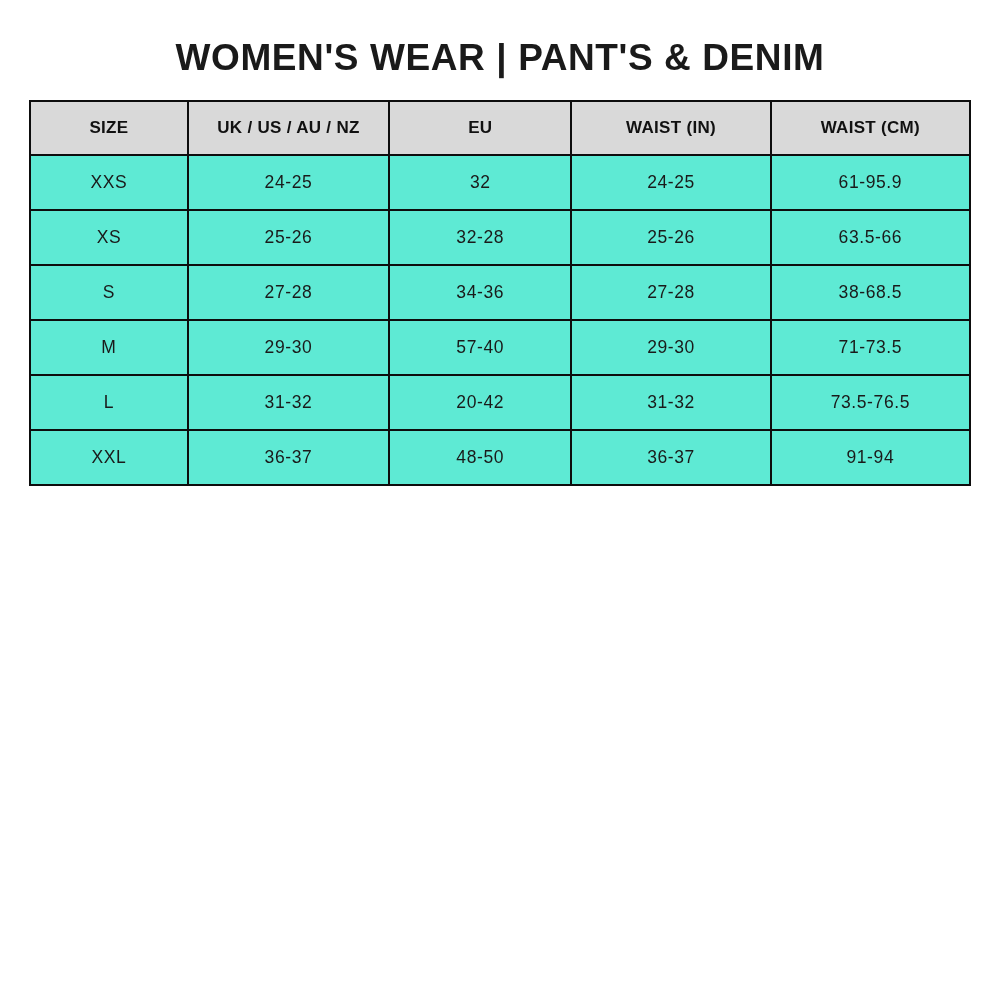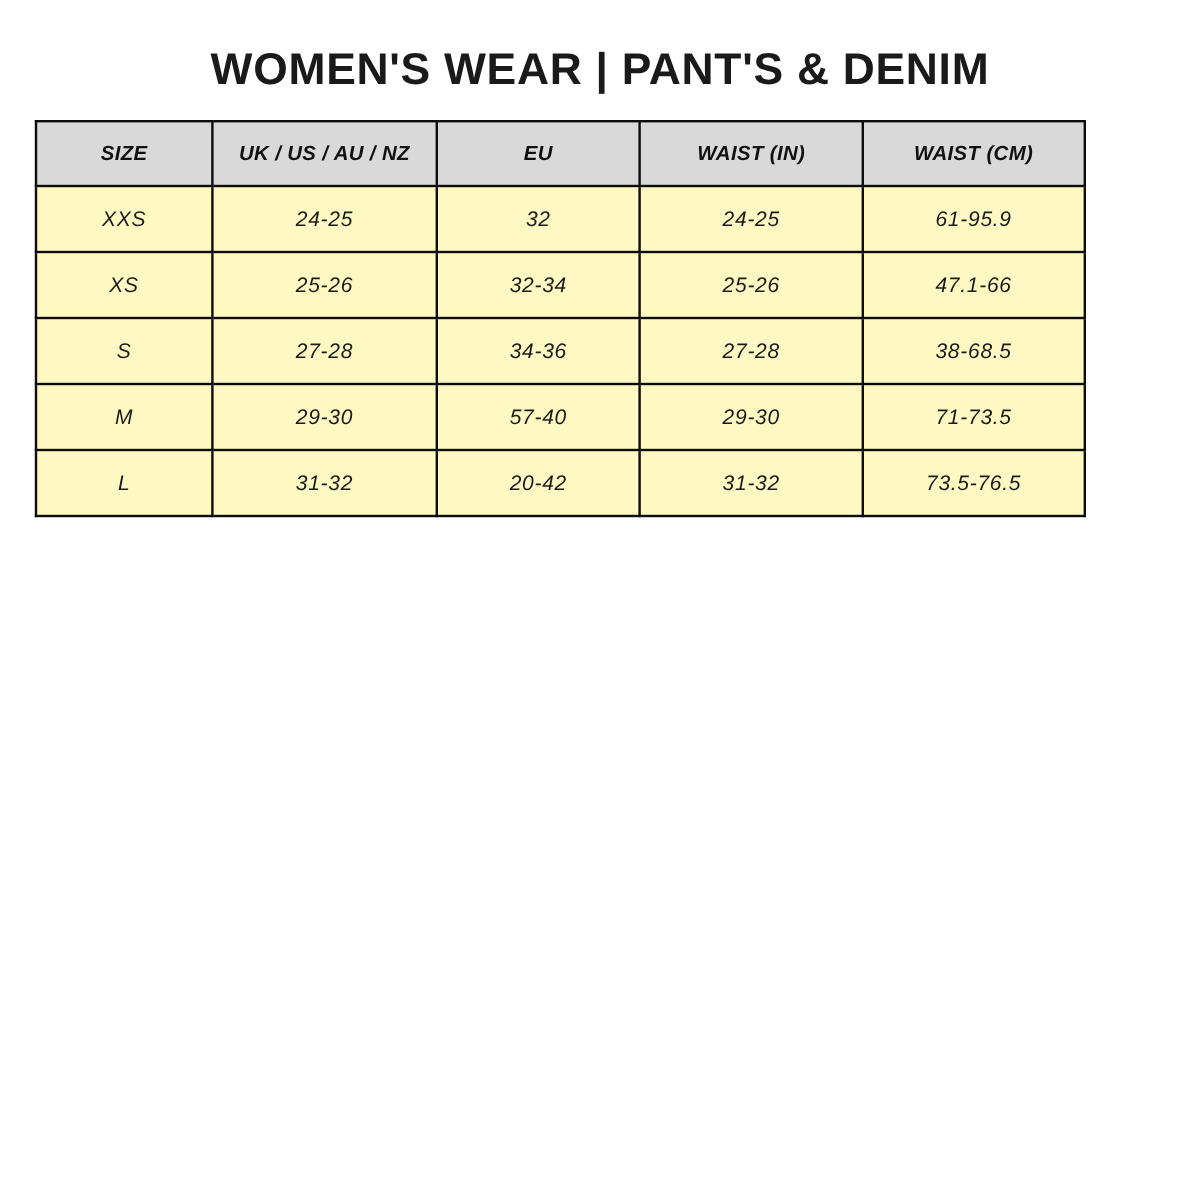--- a/index.html
+++ b/index.html
@@ -24,42 +24,41 @@
     font-size: 37px;
     font-weight: 700;
     letter-spacing: 0.6px;
     color: #1a1a1a;
     white-space: nowrap;
   }
   table.size-chart {
     position: absolute;
     top: 100px;
     left: 29px;
-    width: 876px;
+    width: 942px;
     border-collapse: collapse;
     table-layout: fixed;
-    font-style: italic;
   }
   .size-chart th,
   .size-chart td {
     border: 2px solid #0d0d0d;
     text-align: center;
     vertical-align: middle;
     padding: 0;
   }
   .size-chart th {
     background: #d9d9d9;
     height: 52px;
     font-size: 17px;
     font-weight: 700;
     letter-spacing: 0.3px;
     color: #111111;
   }
   .size-chart td {
-    background: #fef9c3;
+    background: #5eead4;
     height: 53px;
     font-size: 17.5px;
     font-weight: 400;
     letter-spacing: 0.6px;
     color: #1a1a1a;
   }
 </style>
 </head>
 <body>
 
@@ -86,23 +85,23 @@
       <tr>
         <td>XXS</td>
         <td>24-25</td>
         <td>32</td>
         <td>24-25</td>
         <td>61-95.9</td>
       </tr>
       <tr>
         <td>XS</td>
         <td>25-26</td>
-        <td>32-34</td>
+        <td>32-28</td>
         <td>25-26</td>
-        <td>47.1-66</td>
+        <td>63.5-66</td>
       </tr>
       <tr>
         <td>S</td>
         <td>27-28</td>
         <td>34-36</td>
         <td>27-28</td>
         <td>38-68.5</td>
       </tr>
       <tr>
         <td>M</td>
@@ -111,14 +110,21 @@
         <td>29-30</td>
         <td>71-73.5</td>
       </tr>
       <tr>
         <td>L</td>
         <td>31-32</td>
         <td>20-42</td>
         <td>31-32</td>
         <td>73.5-76.5</td>
       </tr>
+      <tr>
+        <td>XXL</td>
+        <td>36-37</td>
+        <td>48-50</td>
+        <td>36-37</td>
+        <td>91-94</td>
+      </tr>
     </tbody>
 </table>
 
 </body></html>

